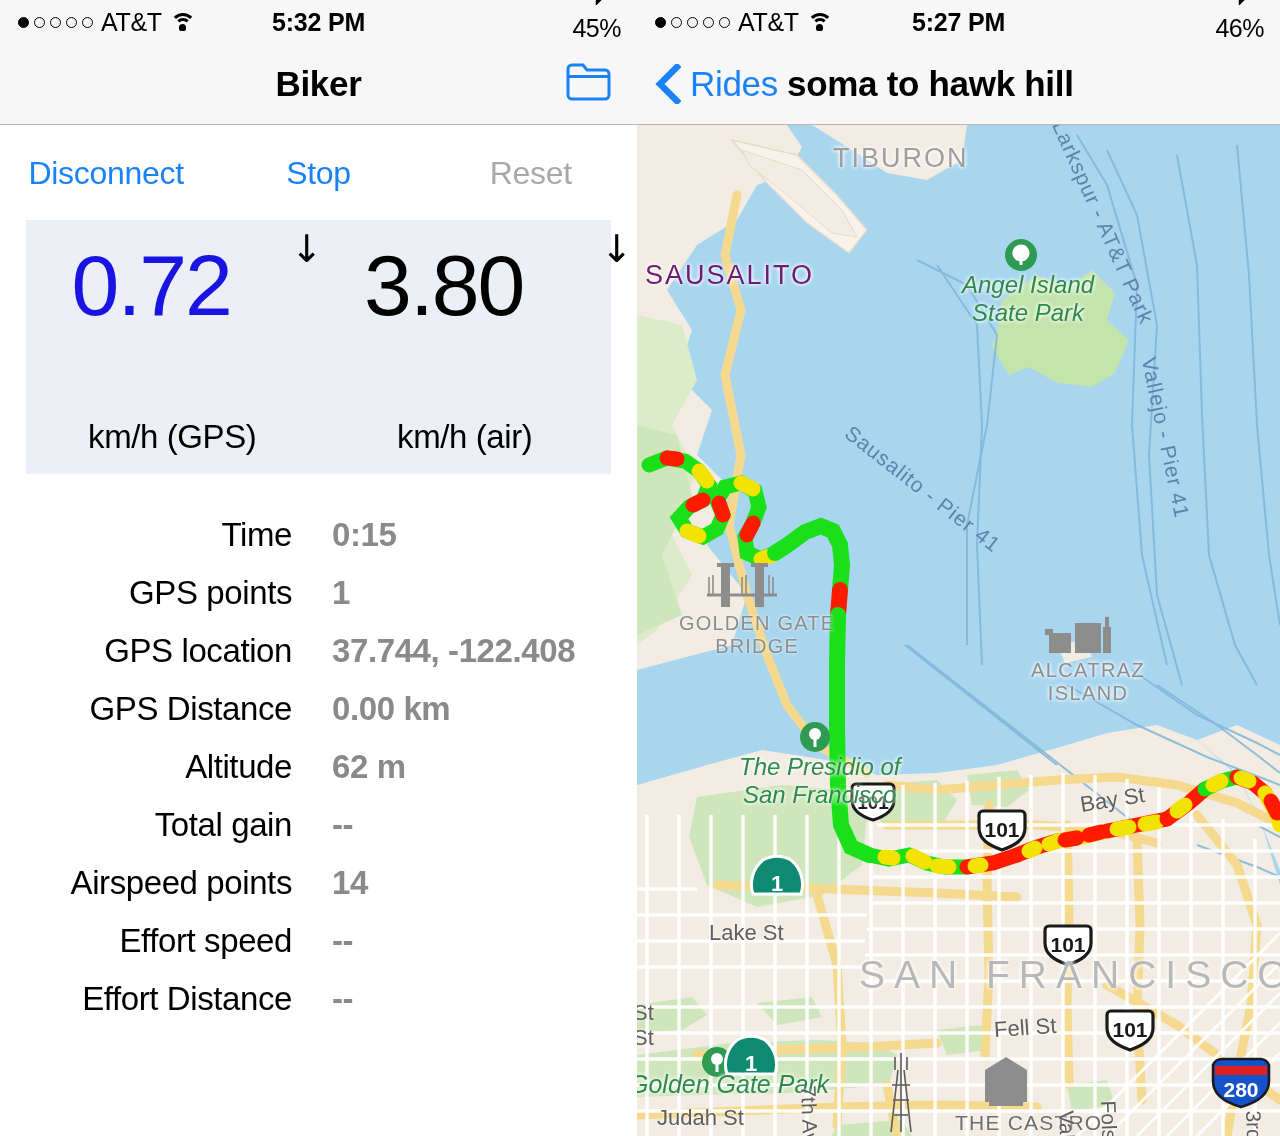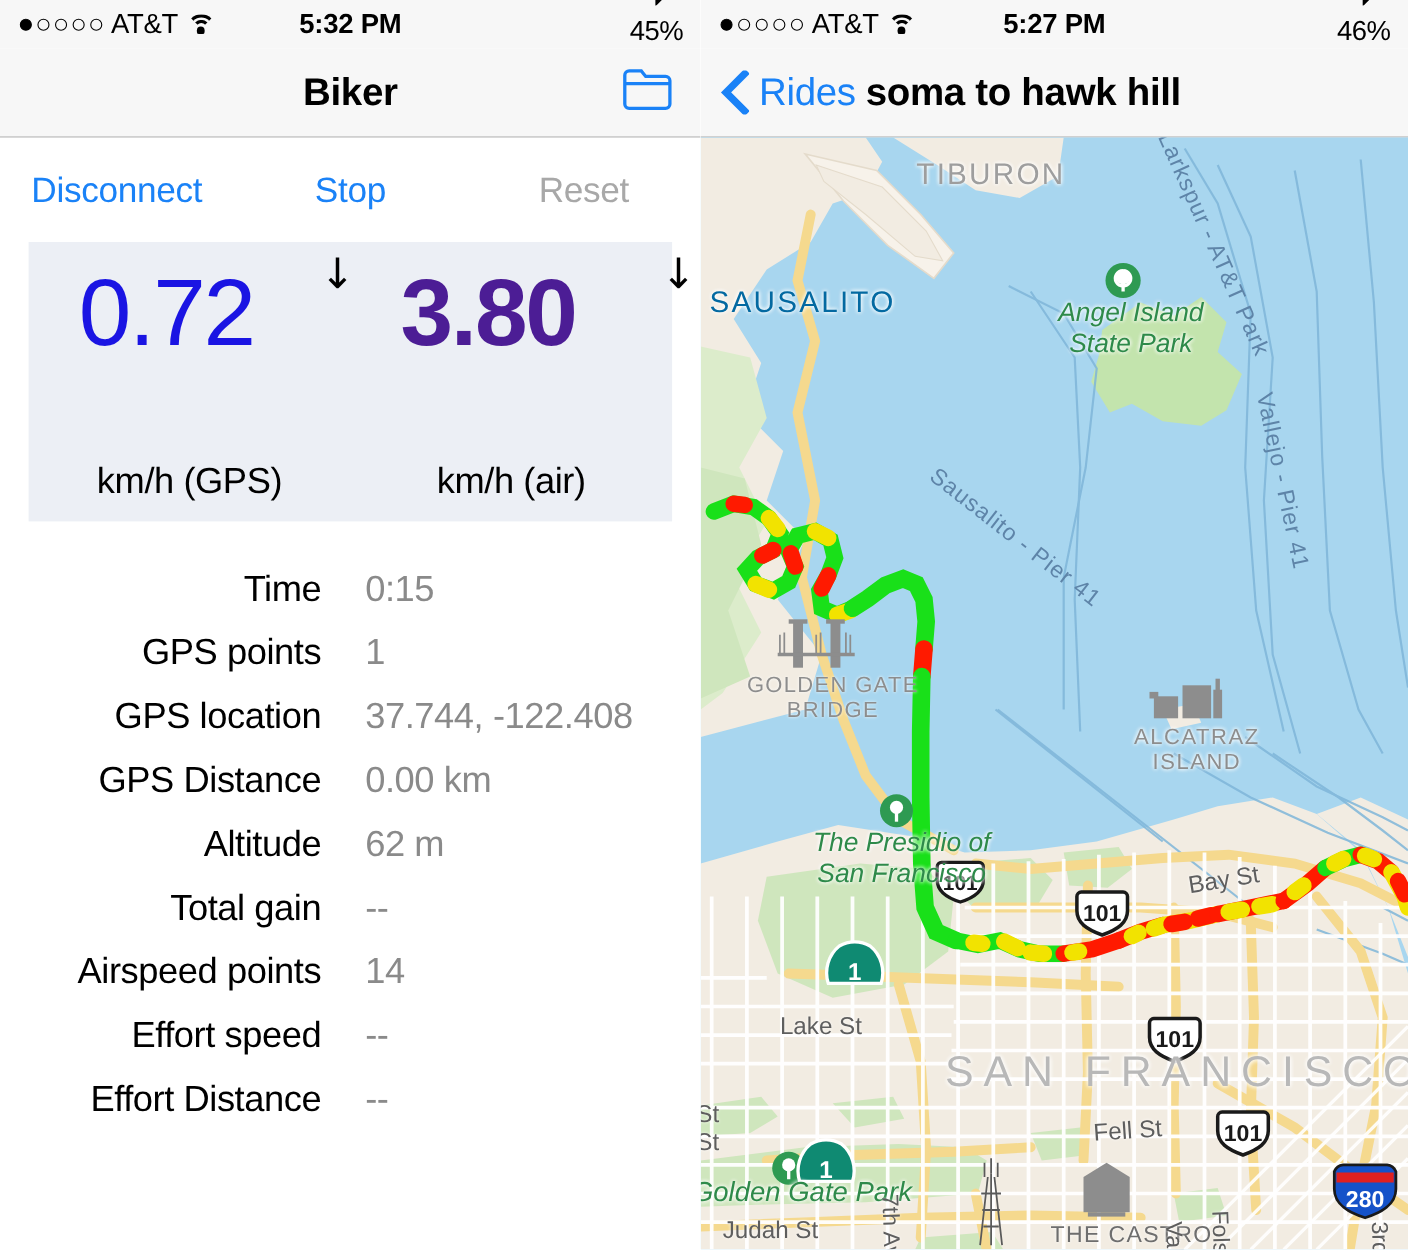--- a/index.html
+++ b/index.html
@@ -56,31 +56,31 @@
   .action.primary  { color:#1a82f7; }
   .action.disabled { color:#a8a8a8; }
 
   .readout { margin:28px 26px 0 26px; background:#eceff5; height:254px; position:relative; }
   .readout .cell { position:absolute; top:0; width:50%; height:100%; }
   .readout .cell.c1 { left:0; }
   .readout .cell.c2 { left:50%; }
   .big { position:absolute; top:22px; left:0; right:42px; text-align:center;
     font-size:86px; font-weight:400; letter-spacing:-2px; line-height:1; }
   .big.gps { color:#1a14e3; }
-  .big.air { color:#4c1d95;font-weight:bold; }
+  .big.air { color:#000000; }
   .unit { position:absolute; bottom:18px; left:0; right:0; text-align:center;
     font-size:33px; color:#000; letter-spacing:-0.4px; }
   .arrow { position:absolute; top:10px; font-size:38px; line-height:1; color:#000; font-family:"DejaVu Sans", sans-serif; }
   .arrow.a1 { left:265px; }
   .arrow.a2 { left:575px; }
 
   .stats { margin-top:42px; }
   .srow { display:flex; align-items:baseline; height:58px;gap:24px; }
   .slabel { width:292px; text-align:right; font-size:33px; color:#000; letter-spacing:-0.4px; }
-  .sval   { padding-left:16px; font-size:33px; color:#8a8a8a; letter-spacing:-0.4px; }
+  .sval   { padding-left:16px; font-size:33px; color:#8a8a8a; letter-spacing:-0.4px;font-weight:bold; }
 
   
   .map { position:absolute; left:0; top:125px; width:643px; height:1011px; overflow:hidden;
     background:#a8d6ef; }
   .map svg { display:block; }
   .maplabel { position:absolute; pointer-events:none; white-space:pre; }
 </style>
 </head>
 <body>
 
@@ -480,21 +480,21 @@
           </g>
           <g>
             <path d="M576,940 a10,10 0 0 1 8,-6 h40 a10,10 0 0 1 8,6 v16 c0,14 -14,22 -28,26 c-14,-4 -28,-12 -28,-26 Z" fill="#1552c9" stroke="#1a1a1a" stroke-width="2.5"></path>
             <path d="M578,941 h52 v9 h-52 Z" fill="#e02020"></path>
             <text x="604" y="972" font-family="Liberation Sans, sans-serif" font-size="21" font-weight="700" fill="#fff" text-anchor="middle">280</text>
           </g>
         </g>
       </svg>
 
       <div class="maplabel" style="left:196px; top:18px; font-size:27px; color:#9e9e9e; letter-spacing:2px; text-shadow:0 0 4px #fff,0 0 4px #fff;">TIBURON</div>
-      <div class="maplabel" style="left:8px; top:135px; font-size:27px; color:#0369a1; letter-spacing:2px; text-shadow:0 0 4px #fff,0 0 4px #fff;">SAUSALITO</div>
+      <div class="maplabel" style="left:8px; top:135px; font-size:27px; color:#701a75; letter-spacing:2px; text-shadow:0 0 4px #fff,0 0 4px #fff;">SAUSALITO</div>
       <div class="maplabel" style="left:325px; top:146px; font-size:24px; color:#2e8a4a; font-style:italic; line-height:1.18; text-align:center; text-shadow:0 0 4px #fff,0 0 4px #fff;">Angel Island<br>State Park</div>
       <div class="maplabel" style="left:394px; top:534px; font-size:20px; color:#8d8d8d; letter-spacing:1.4px; line-height:1.15; text-align:center; text-shadow:0 0 4px #fff,0 0 4px #fff;">ALCATRAZ<br>ISLAND</div>
       <div class="maplabel" style="left:42px; top:487px; font-size:20px; color:#8d8d8d; letter-spacing:1.2px; line-height:1.15; text-align:center; text-shadow:0 0 3px #fff;">GOLDEN GATE<br>BRIDGE</div>
       <div class="maplabel" style="left:102px; top:628px; font-size:24px; color:#2e8a4a; font-style:italic; line-height:1.18; text-align:center; text-shadow:0 0 4px #fff,0 0 4px #fff;">The Presidio of<br>San Francisco</div>
       <div class="maplabel" style="left:-8px; top:945px; font-size:25px; color:#2e8a4a; font-style:italic; text-shadow:0 0 4px #fff,0 0 4px #fff;">Golden Gate Park</div>
       <div class="maplabel" style="left:222px; top:828px; font-size:39px; color:#b8b8b8; letter-spacing:9px; text-shadow:0 0 5px #fff,0 0 5px #fff;">SAN FRANCISCO</div>
 
       <div class="maplabel" style="left:318px; top:985px; font-size:21px; color:#6e6e6e; letter-spacing:1.2px; line-height:1.2; text-align:center; text-shadow:0 0 3px #fff;">THE CASTRO<br>THEATRE</div>
 
       <div class="maplabel" style="left:443px; top:662px; font-size:22px; color:#5e5e5e; transform:rotate(-9deg); text-shadow:0 0 3px #fff;">Bay St</div>

